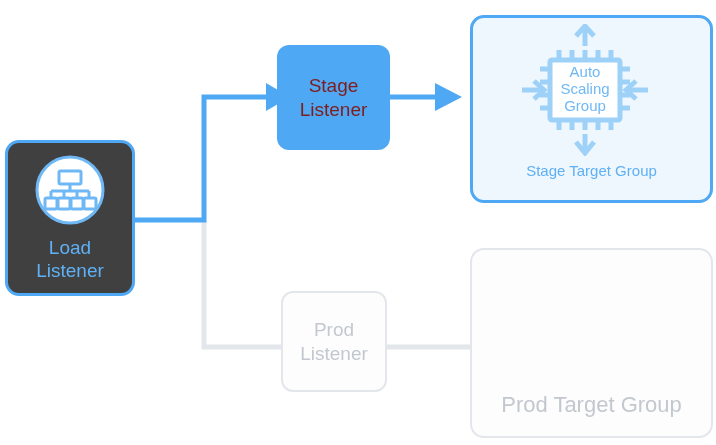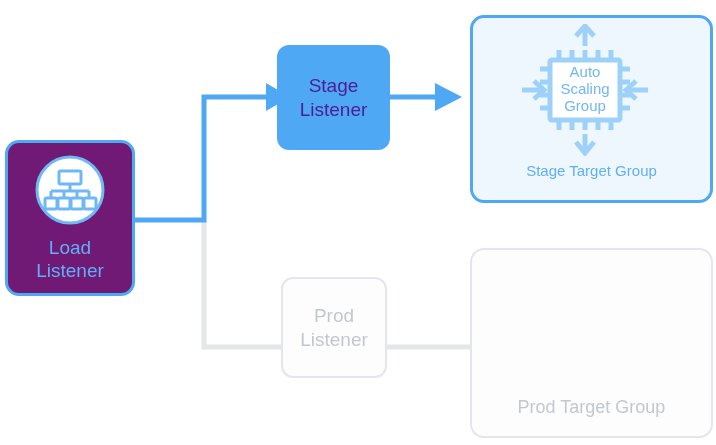--- a/index.html
+++ b/index.html
@@ -26,21 +26,21 @@
     align-items: center;
     justify-content: center;
   }
 
   
   #load-balancer {
     left: 5px;
     top: 140px;
     width: 130px;
     height: 156px;
-    background: #701a75;
+    background: #404040;
     border: 3px solid #4fa8f3;
     border-radius: 14px;
   }
   #load-balancer .lb-label {
     margin-top: 10px;
     color: #5fb0f5;
     font-size: 19px;
     line-height: 23px;
     text-align: center;
     font-weight: 400;
@@ -55,30 +55,30 @@
   
   #stage-listener {
     left: 277px;
     top: 45px;
     width: 113px;
     height: 105px;
     background: #4fa8f3;
     border-radius: 12px;
   }
   #stage-listener .listener-label {
-    color: #4c1d95;
+    color: #7f1d1d;
     font-size: 19px;
     line-height: 24px;
     text-align: center;
   }
 
   
   #prod-listener {
     left: 281px;
-    top: 277px;
+    top: 291px;
     width: 106px;
     height: 101px;
     background: #fdfdfe;
     border: 2px solid #e3e6ea;
     border-radius: 12px;
   }
   #prod-listener .listener-label {
     color: #c3c8cf;
     font-size: 19px;
     line-height: 24px;
@@ -115,21 +115,21 @@
     width: 243px;
     height: 190px;
     background: #fdfdfe;
     border: 2px solid #e3e6ea;
     border-radius: 14px;
     justify-content: flex-end;
   }
   #prod-target-group .tg-label {
     margin-bottom: 18px;
     color: #c3c8cf;
-    font-size: 18px;
+    font-size: 22px;
     text-align: center;
   }
 
   
   #connectors {
     position: absolute;
     left: 0;
     top: 0;
     width: 716px;
     height: 445px;

